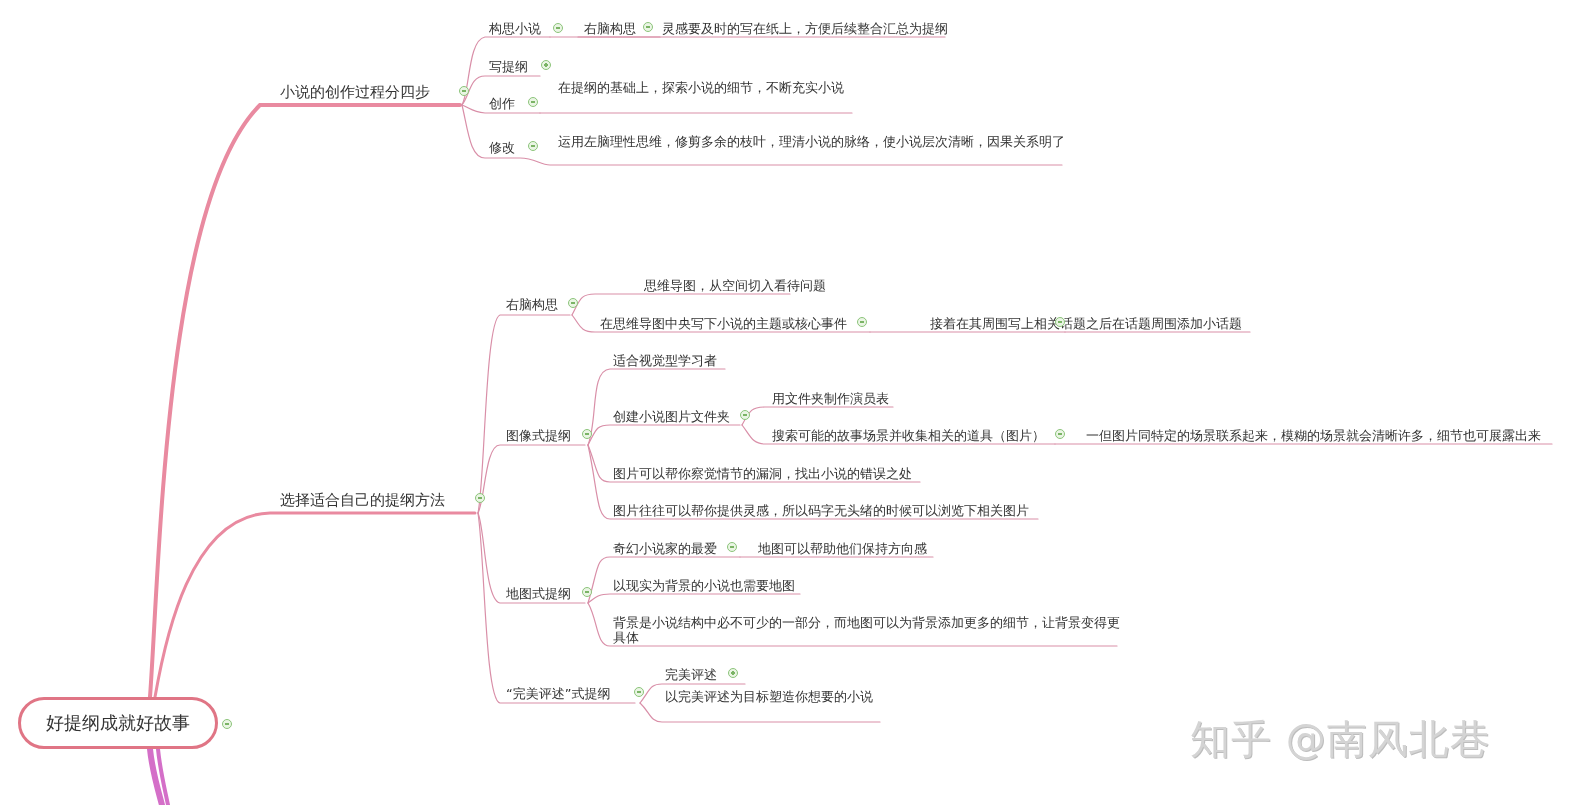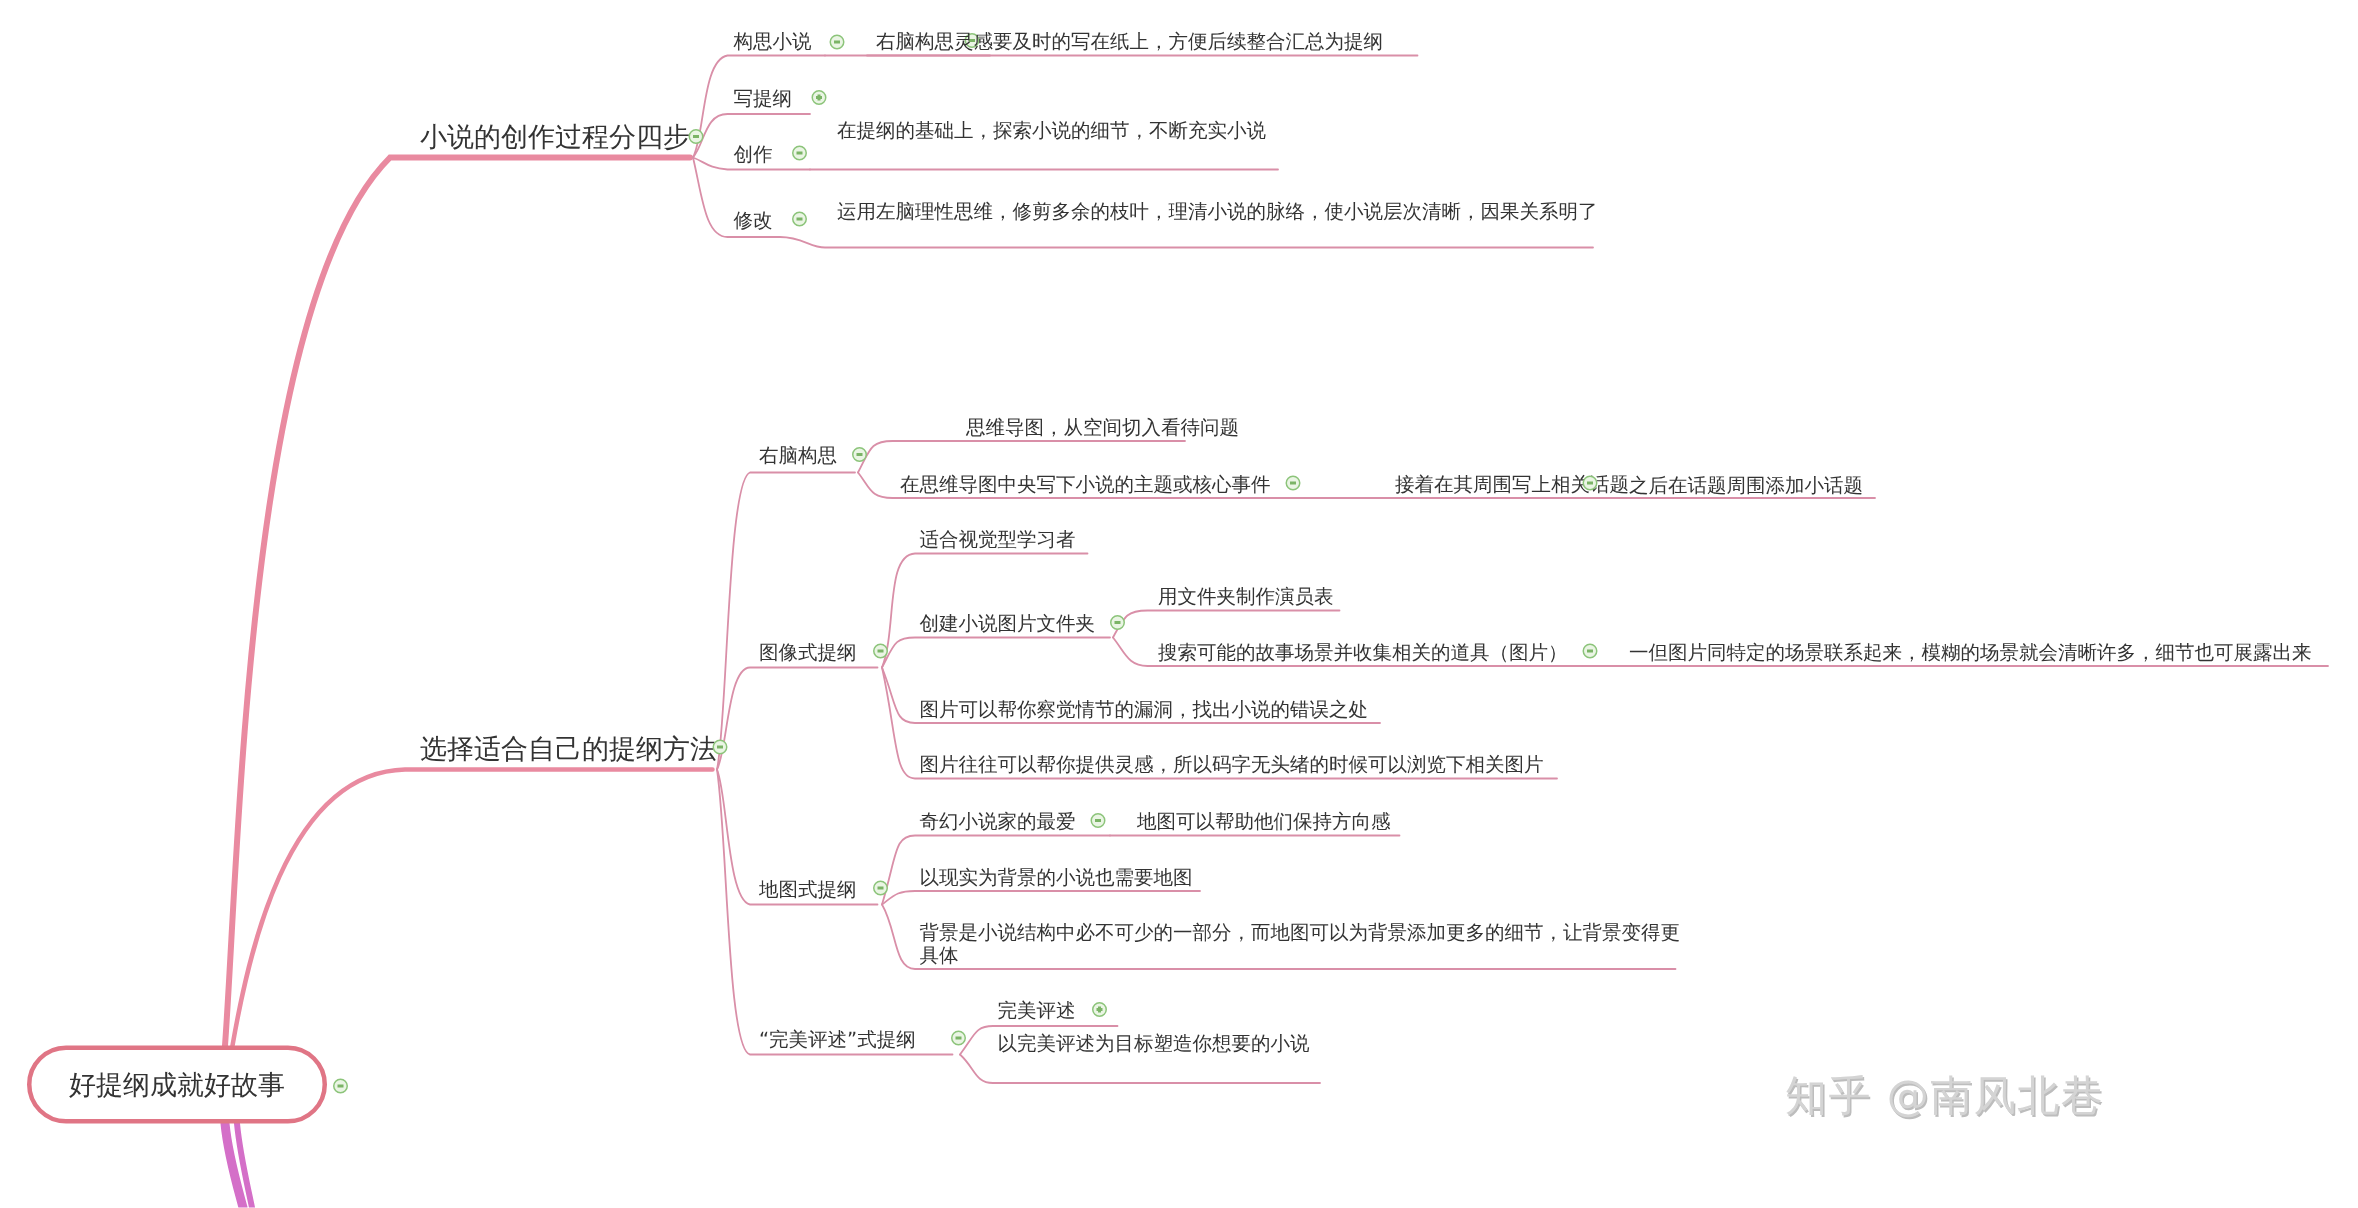--- a/index.html
+++ b/index.html
@@ -1,30 +1,30 @@
 <!DOCTYPE html>
 <html><head>
 <meta charset="utf-8">
 <style>
   html, body { margin:0; padding:0; background:#ffffff; }
   body { width:1572px; height:805px; position:relative; overflow:hidden;
          font-family:"DejaVu Sans","Liberation Sans",sans-serif; color:#333; }
   #lines { position:absolute; left:0; top:0; width:1572px; height:805px; }
   .node { position:absolute; font-size:13px; line-height:15px; white-space:nowrap; color:#333; }
-  .node.l1 { font-size:18px; line-height:18px; }
+  .node.l1 { font-size:15px; line-height:18px; }
   .node.wrap { white-space:normal; }
   .root { position:absolute; left:18px; top:697px; width:200px; height:52px; box-sizing:border-box;
           border:3px solid #e07585; border-radius:26px; background:#fff;
           display:flex; align-items:center; justify-content:center;
           font-size:18px; color:#333; }
   .tog { position:absolute; width:10px; height:10px; border-radius:50%;
          border:1.3px solid #8cc47a; background:#eaf5e4; box-sizing:border-box; }
   .tog::after { content:""; position:absolute; left:2px; top:3.4px; width:4px; height:1.3px; background:#7bb466; }
   .tog.plus::before { content:""; position:absolute; left:3.4px; top:2px; width:1.3px; height:4px; background:#7bb466; }
-  .watermark { position:absolute; left:1190px; top:712px; font-size:28px; color:#d4d4d4; letter-spacing:1px;
+  .watermark { position:absolute; left:1190px; top:712px; font-size:40px; color:#d4d4d4; letter-spacing:1px;
                text-shadow:1px 1px 0 #bdbdbd; font-family:"DejaVu Sans",sans-serif; }
 </style>
 </head>
 <body>
 
 <svg id="lines" viewBox="0 0 1572 805">
   <g fill="none" stroke-linecap="round">
 
     <path d="M150 697 C160 560, 165 200, 260 105 L460 105" stroke="#e98aa0" stroke-width="4"></path>
     <path d="M155 697 C165 640, 190 515, 270 513 L475 513" stroke="#e98aa0" stroke-width="3"></path>
@@ -76,21 +76,21 @@
   </div>
 <span class="tog" style="left:222px;top:719px;"></span>
 
 <div class="node l1" style="left:280px;top:83px;">小说的创作过程分四步</div>
 <span class="tog" style="left:459px;top:86px;"></span>
 
 <div class="node" style="left:489px;top:21px;">构思小说</div>
 <span class="tog" style="left:553px;top:23px;"></span>
 <div class="node" style="left:584px;top:21px;">右脑构思</div>
 <span class="tog" style="left:643px;top:22px;"></span>
-<div class="node" style="left:636px;top:21px;">灵感要及时的写在纸上，方便后续整合汇总为提纲</div>
+<div class="node" style="left:662px;top:21px;">灵感要及时的写在纸上，方便后续整合汇总为提纲</div>
 
 <div class="node" style="left:489px;top:59px;">写提纲</div>
 <span class="tog plus" style="left:541px;top:60px;"></span>
 
 <div class="node" style="left:489px;top:96px;">创作</div>
 <span class="tog" style="left:528px;top:97px;"></span>
 <div class="node" style="left:558px;top:80px;text-align:center;">在提纲的基础上，探索小说的细节，不断充实小说</div>
 
 <div class="node" style="left:489px;top:140px;">修改</div>
 <span class="tog" style="left:528px;top:141px;"></span>

